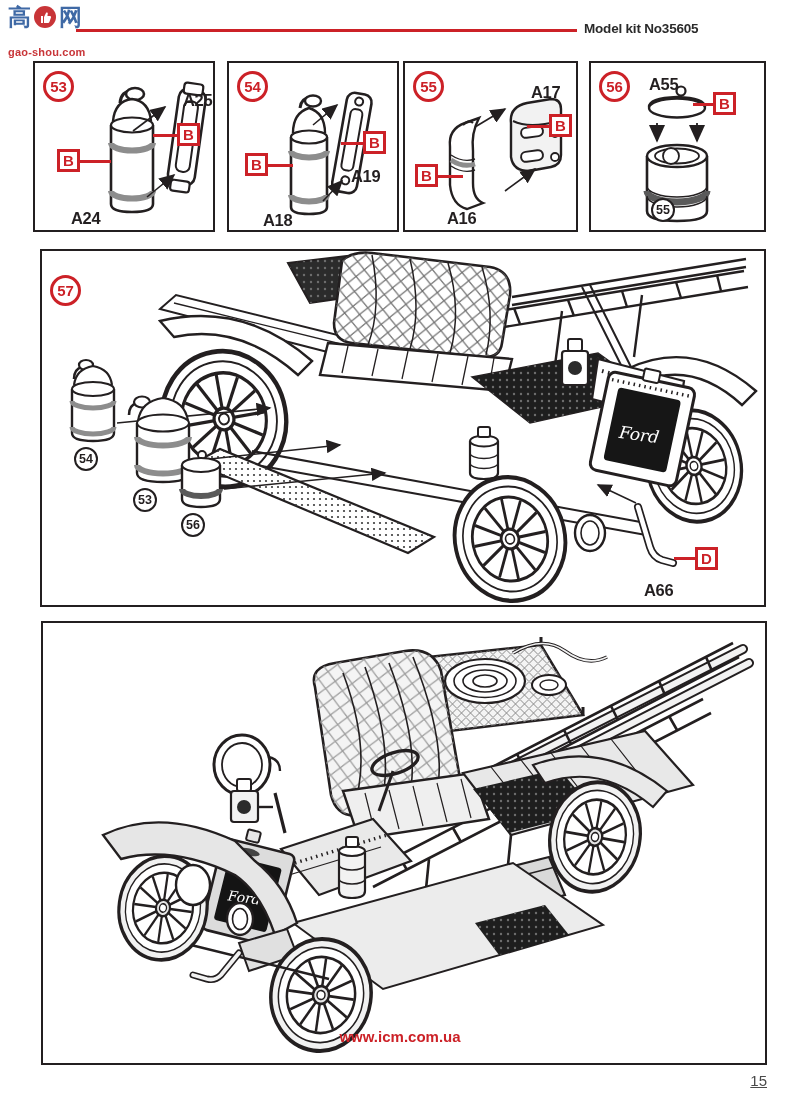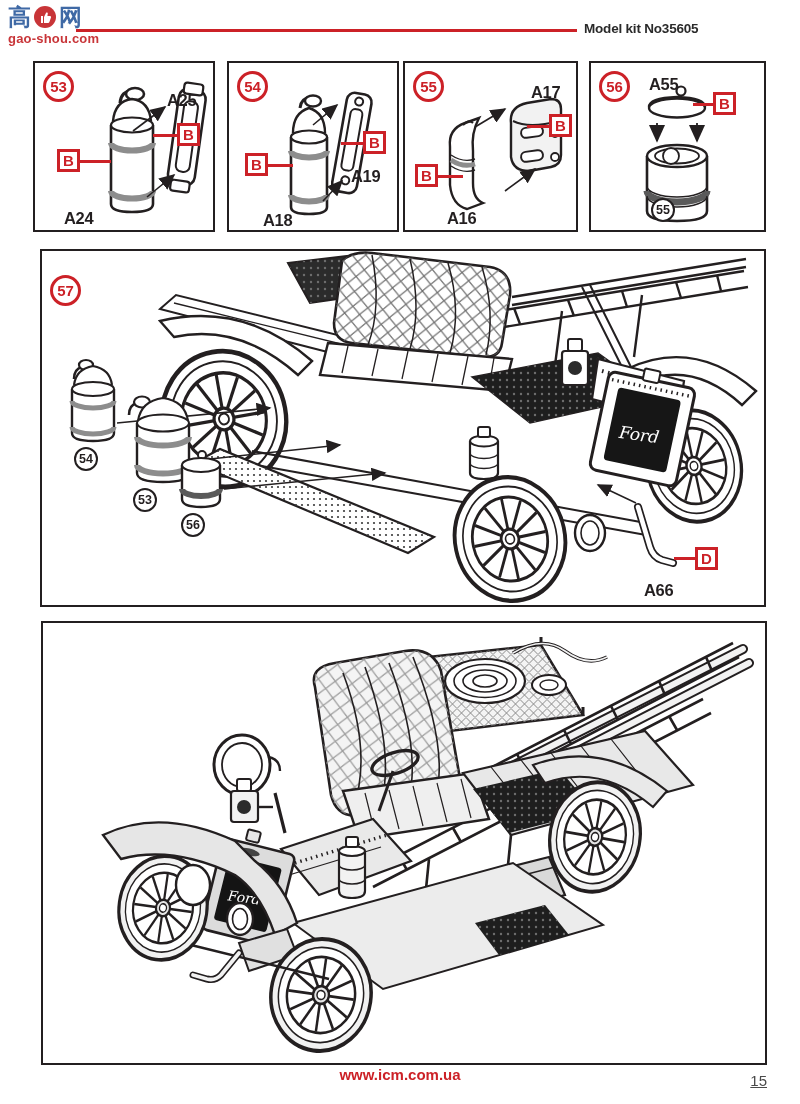--- a/index.html
+++ b/index.html
@@ -6,21 +6,21 @@
   *{ margin:0; padding:0; box-sizing:border-box; }
   body{ background:#888; font-family:"Liberation Sans",sans-serif; }
   .page{ position:relative; width:800px; height:1104px; background:#ffffff; margin:0 auto; overflow:hidden; }
 
   
   .rule{ position:absolute; background:var(--red); }
   .kit-title{ position:absolute; font-size:13.5px; font-weight:bold; color:#2a2a2a; letter-spacing:-0.2px; }
   .wm{ position:absolute; left:8px; top:5px; opacity:.92; }
   .wm-row{ display:flex; align-items:center; gap:2px; }
   .wm-cn{ font-size:23px; font-weight:bold; color:#2f5d9e; line-height:24px; }
-  .wm-site{ font-size:13px; font-weight:bold; color:#c42428; letter-spacing:.2px; margin-top:2px; }
+  .wm-site{ font-size:11px; font-weight:bold; color:#c42428; letter-spacing:.2px; margin-top:17px; }
 
   
   .box{ position:absolute; border:2.2px solid var(--ink); background:#fff; }
   .box svg{ position:absolute; left:0; top:0; }
 
   .stepnum{ position:absolute; width:31px; height:31px; border:3px solid var(--red); border-radius:50%;
             background:#fff; color:var(--red); font-weight:bold; font-size:15px;
             display:flex; align-items:center; justify-content:center; z-index:5; }
   .refnum{ position:absolute; width:24px; height:24px; border:2.5px solid var(--ink); border-radius:50%;
            background:#fff; color:var(--ink); font-weight:bold; font-size:12.5px;
@@ -78,22 +78,22 @@
         <path d="M78 58 Q80 38 97 36 Q114 38 116 58" fill="#fff" stroke="#231f20" stroke-width="2.4"></path>
         <path d="M76 62 L76 141 Q76 149 97 149 Q118 149 118 141 L118 62" fill="#fff" stroke="#231f20" stroke-width="2.6"></path>
         <ellipse cx="97" cy="62" rx="21" ry="7.5" fill="#fff" stroke="#231f20" stroke-width="2.2"></ellipse>
         <path d="M76 80 A21 7.5 0 0 0 118 80" fill="none" stroke="#8d8d8d" stroke-width="6"></path>
         <path d="M76 128 A21 7.5 0 0 0 118 128" fill="none" stroke="#8d8d8d" stroke-width="6"></path>
       </g>
       <line x1="98" y1="68" x2="130" y2="44" stroke="#231f20" stroke-width="1.6" marker-end="url(#ah53)"></line>
       <line x1="112" y1="134" x2="139" y2="112" stroke="#231f20" stroke-width="1.6" marker-end="url(#ah53)"></line>
     </svg>
     <span class="stepnum" style="left:8px;top:8px;">53</span>
-    <span class="plabel" style="left:132px;top:28px;">A25</span>
-    <span class="plabel" style="left:29px;top:146px;">A24</span>
+    <span class="plabel" style="left:148px;top:28px;">A25</span>
+    <span class="plabel" style="left:36px;top:146px;">A24</span>
     <span class="bline" style="left:44px;top:97px;width:32px;"></span>
     <span class="bbox" style="left:22px;top:86px;">B</span>
     <span class="bline" style="left:118px;top:71px;width:26px;"></span>
     <span class="bbox" style="left:142px;top:60px;">B</span>
   </div>
 
   <div class="box" style="left:227px;top:61px;width:172px;height:171px;">
     <svg width="172" height="171" viewBox="0 0 172 171">
       <defs>
           <marker id="ah54" markerWidth="11" markerHeight="9" refX="9" refY="4.5" orient="auto">
@@ -502,16 +502,16 @@
       <use href="#WBB" transform="translate(278,372) rotate(8) scale(0.5,0.56)"></use>
 
       <line x1="148" y1="322" x2="286" y2="356" stroke="#231f20" stroke-width="2.6"></line>
       <g>
         <path d="M196 330 L178 352 Q172 358 164 356 L150 352" fill="none" stroke="#231f20" stroke-width="7" stroke-linecap="round"></path>
         <path d="M196 330 L178 352 Q172 358 164 356 L150 352" fill="none" stroke="#f2f2f2" stroke-width="3.8" stroke-linecap="round"></path>
       </g>
     </svg>
   </div>
 
-  <div class="site" style="left:300px;top:1066px;width:200px;text-align:center;">www.icm.com.ua</div>
+  <div class="site" style="left:300px;top:1028px;width:200px;text-align:center;">www.icm.com.ua</div>
   <div class="pageno" style="left:735px;top:1072px;width:32px;text-align:right;">15</div>
 
 </div>
 
 </body></html>

